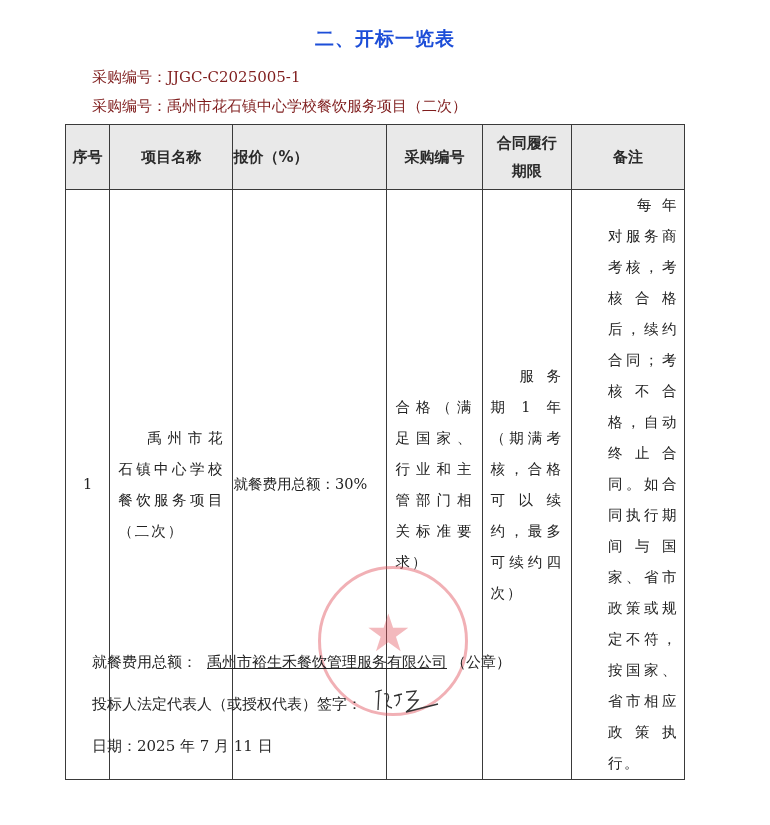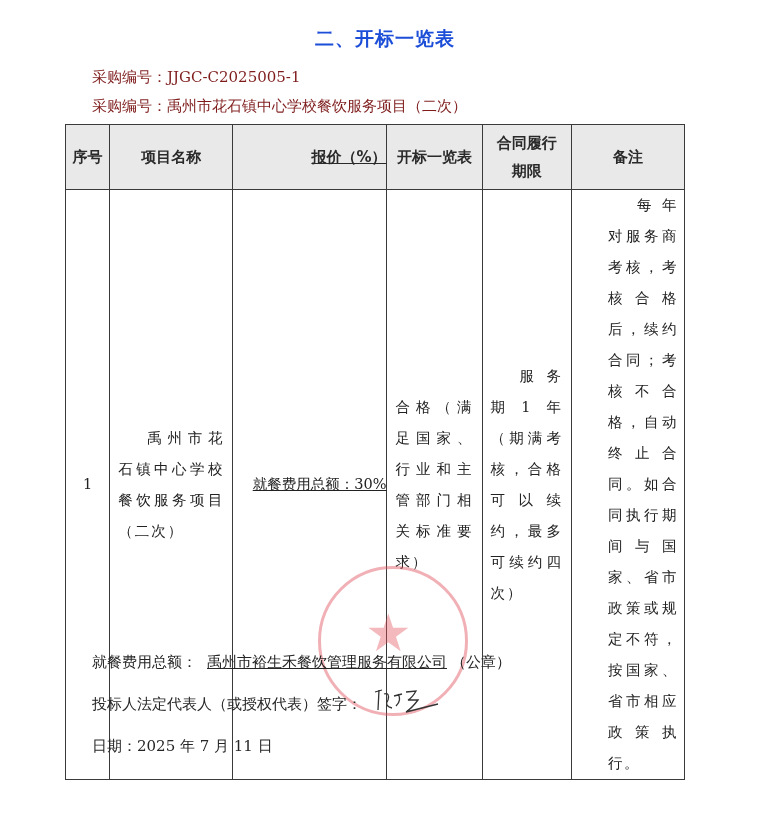--- a/index.html
+++ b/index.html
@@ -10,21 +10,21 @@
   .meta{position:absolute;left:92px;font-size:15px;color:#7f1d1d;}
   .meta1{top:68px;}
   .meta2{top:97px;}
   table{position:absolute;left:65px;top:124px;border-collapse:collapse;width:620px;}
   td,th{border:1.5px solid #3a3a3a;padding:0;}
   th{background:#e9e9e9;font-weight:bold;font-size:15px;height:64px;
      font-family:"DejaVu Sans","Liberation Sans",sans-serif;color:#2a2a2a;line-height:28px;}
   .body-row td{height:448px;font-size:14.5px;line-height:31px;vertical-align:middle;}
   .c1{width:50px;text-align:center;}
   .c2{width:137px;margin-top:8px;}
-  .c3{width:179px;text-align:right;text-decoration:underline;}
+  .c3{width:179px;text-align:left;}
   .c4{width:105px;}
   .c5{width:95px;}
   .c6{width:118px;}
   .cell-text{padding:0 8px;text-align:justify;letter-spacing:2px;}
   .note{padding:0 6px 0 8px;text-align:justify;letter-spacing:1.5px;margin-left:28px;}
   .footer{position:absolute;left:92px;font-size:15px;color:#262626;}
   .f1{top:653px;}
   .f2{top:695px;}
   .f3{top:737px;}
   .uline{text-decoration:underline;padding:0 4px 0 10px;}
@@ -41,21 +41,21 @@
 <div class="meta meta1"><span>采购编号：</span><span>JJGC-C2025005-1</span></div>
 
 <div class="meta meta2"><span>采购编号：</span><span>禹州市花石镇中心学校餐饮服务项目（二次）</span></div>
 
 <table>
   <thead>
     <tr>
       <th class="c1">序号</th>
       <th class="c2">项目名称</th>
       <th class="c3">报价（%）</th>
-      <th class="c4">开标一览表</th>
+      <th class="c4">采购编号</th>
       <th class="c5">
           <div style="padding:0 8px;">合同履行期限</div>
         </th>
       <th class="c6">备注</th>
     </tr>
   </thead>
   <tbody>
     <tr class="body-row">
       <td class="c1">1</td>
       <td class="c2">

